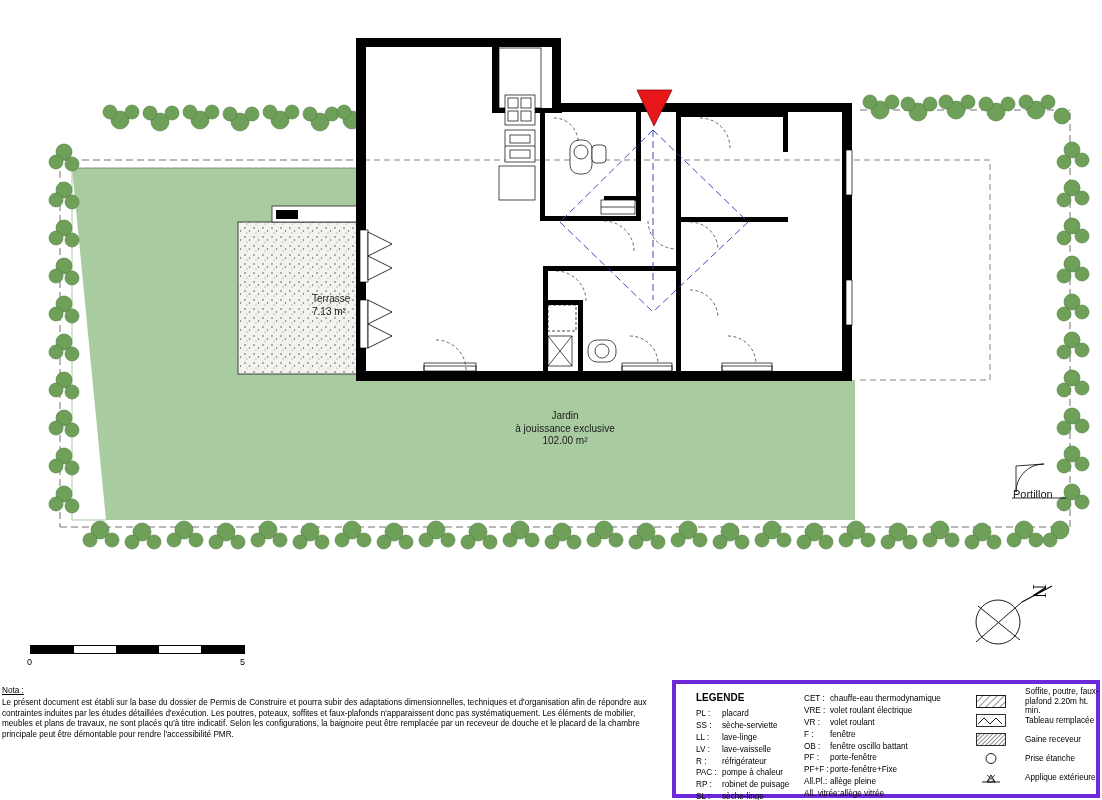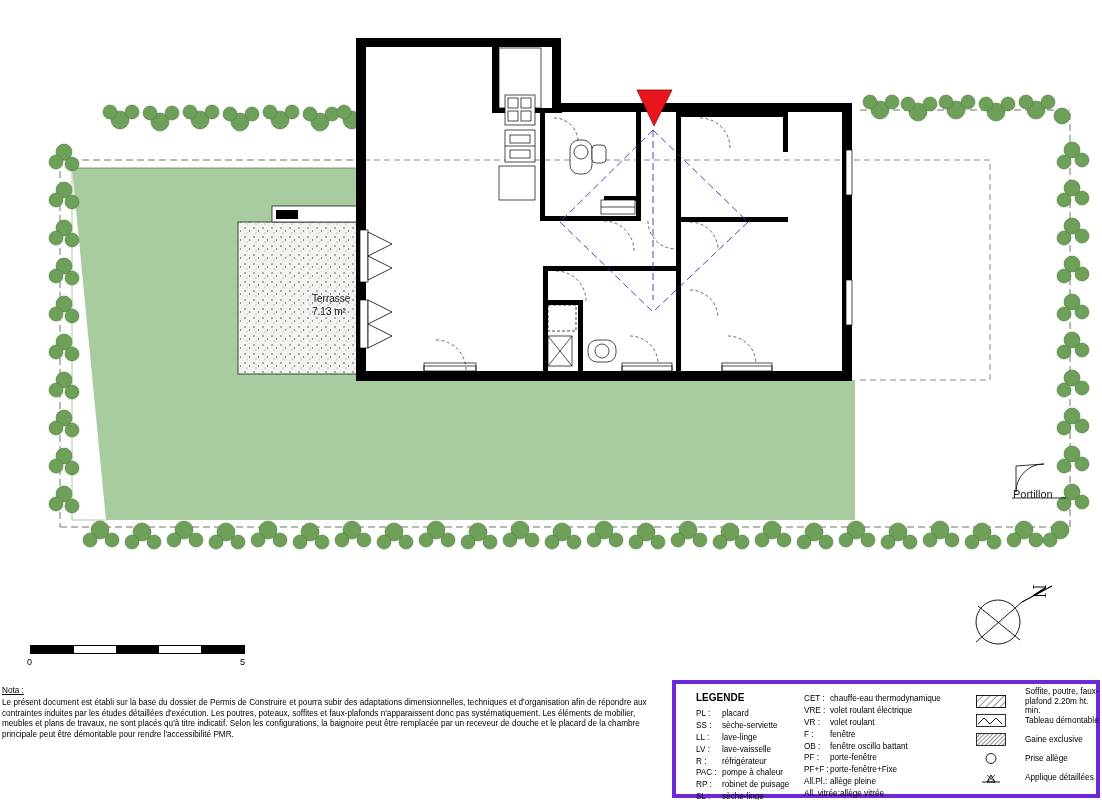--- a/index.html
+++ b/index.html
@@ -484,20 +484,25 @@
         <line x1="1012" y1="498" x2="1066" y2="498"></line>
       </g>
 
     </svg>
 
     <div class="lbl lbl-terrasse">
       <div>Terrasse</div>
       <div>7.13 m²</div>
     </div>
 
+    <div class="lbl lbl-jardin">
+      <div>Jardin</div>
+      <div>à jouissance exclusive</div>
+      <div>102.00 m²</div>
+    </div>
 
     <div class="lbl lbl-portillon">Portillon</div>
 
     <div class="compass">
       <svg width="110" height="80" viewBox="0 0 110 80">
         <circle cx="38" cy="42" r="22" fill="none" stroke="#000" stroke-width="0.9"></circle>
         <line x1="16" y1="62" x2="62" y2="22" stroke="#000" stroke-width="0.9"></line>
         <line x1="18" y1="26" x2="60" y2="60" stroke="#000" stroke-width="0.9"></line>
         <line x1="62" y1="22" x2="92" y2="6" stroke="#000" stroke-width="1.1"></line>
       </svg>
@@ -565,50 +570,50 @@
         </span>
         <span class="sym-txt">Soffite, poutre, faux-plafond 2.20m ht. min.</span>
       </div>
       <div class="sym-row">
         <span class="sym-ico">
           <svg width="30" height="13">
               <rect x="0.5" y="0.5" width="29" height="12" fill="#fff" stroke="#000" stroke-width="0.8"></rect>
             <polyline points="2,10 8,4 14,10 20,4 26,10" fill="none" stroke="#000" stroke-width="0.9"></polyline>
             </svg>
         </span>
-        <span class="sym-txt">Tableau démontable</span>
+        <span class="sym-txt">Tableau remplacée</span>
       </div>
       <div class="sym-row">
         <span class="sym-ico">
           <svg width="30" height="13">
             <defs>
                 <pattern id="hd2" width="3" height="3" patternUnits="userSpaceOnUse" patternTransform="rotate(45)">
                   <rect width="3" height="3" fill="#fff"></rect>
                   <line x1="0" y1="0" x2="0" y2="3" stroke="#000" stroke-width="0.9"></line>
                 </pattern>
               </defs>
             <rect x="0.5" y="0.5" width="29" height="12" fill="url(#hd2)" stroke="#000" stroke-width="0.8"></rect>
             </svg>
         </span>
-        <span class="sym-txt">Gaine exclusive</span>
+        <span class="sym-txt">Gaine receveur</span>
       </div>
       <div class="sym-row">
         <span class="sym-ico">
           <svg width="30" height="13">
               <circle cx="15" cy="6.5" r="5" fill="#fff" stroke="#000" stroke-width="0.9"></circle>
             </svg>
         </span>
-        <span class="sym-txt">Prise allège</span>
+        <span class="sym-txt">Prise étanche</span>
       </div>
       <div class="sym-row">
         <span class="sym-ico">
           <svg width="30" height="13">
             <line x1="6" y1="11" x2="24" y2="11" stroke="#000" stroke-width="0.9"></line>
             <path d="M 11 11 L 15 4 L 19 11 Z" fill="none" stroke="#000" stroke-width="0.9"></path>
             <path d="M 11 4 L 19 11 M 19 4 L 11 11" stroke="#000" stroke-width="0.7" fill="none"></path>
           </svg>
         </span>
-        <span class="sym-txt">Applique détaillées</span>
+        <span class="sym-txt">Applique extérieure</span>
       </div>
     </div>
   </div>
 
 </div>
 
 </body></html>

